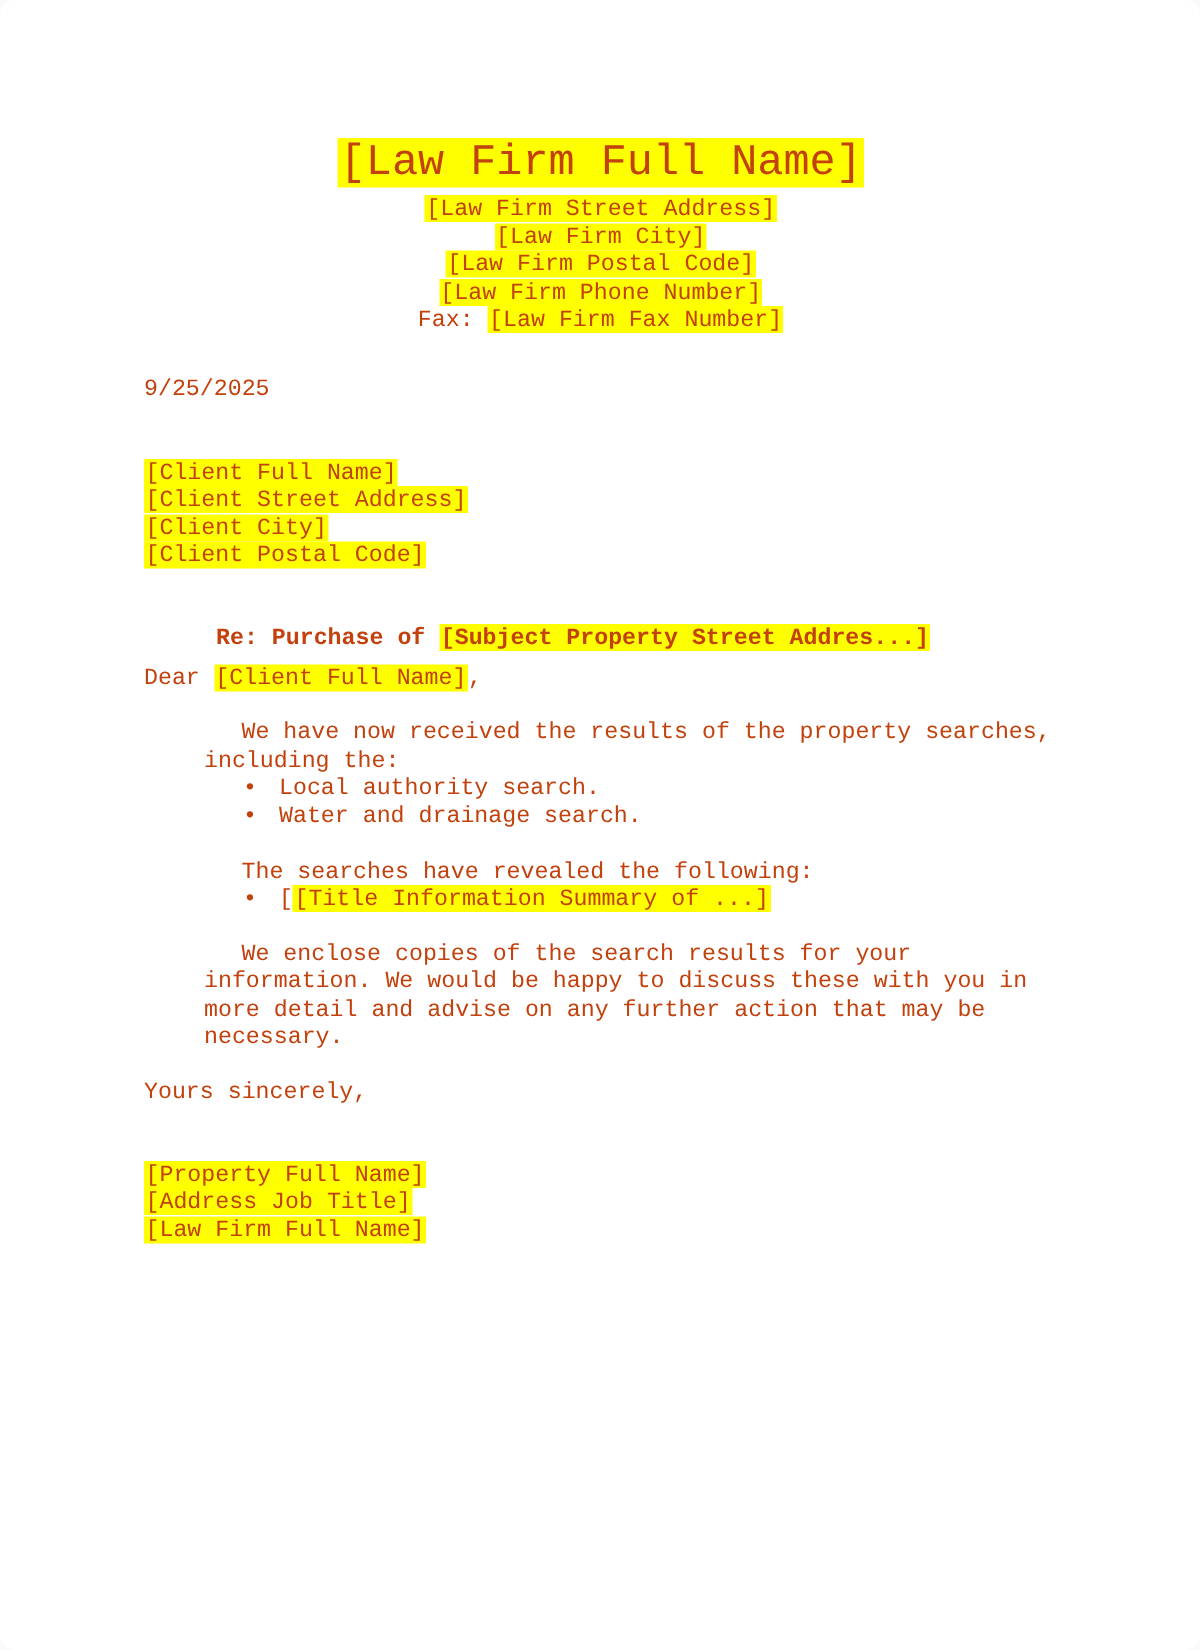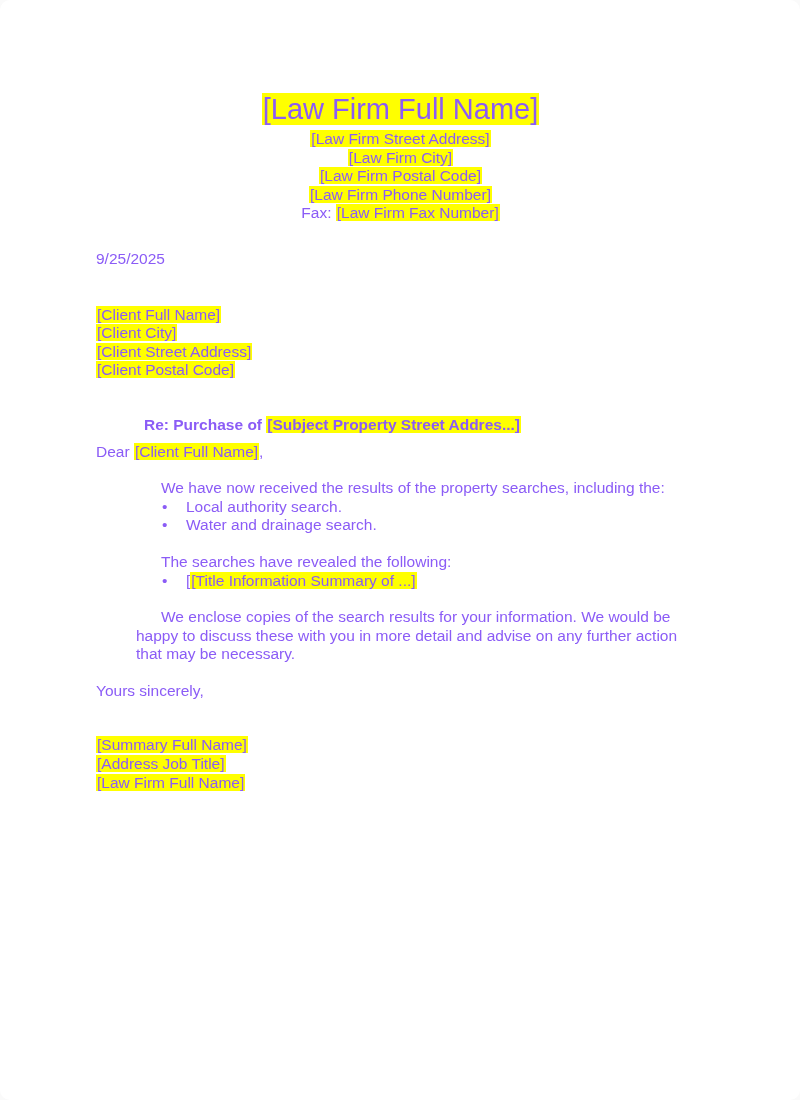--- a/index.html
+++ b/index.html
@@ -1,19 +1,19 @@
 <!DOCTYPE html>
 <html><head>
 <meta charset="utf-8">
 <style>
   html,body{margin:0;padding:0;background:#fafafa;}
   .page{
     width:800px;height:1100px;background:#ffffff;border-radius:10px;
     box-sizing:border-box;padding:92px 95px 0 96px;
-    font-family:Liberation Sans, sans-serif;color:#8b5cf6;
+    font-family:Liberation Mono, monospace;color:#c2410c;
     font-size:15.5px;line-height:1.2;overflow:hidden;
   }
   .hl{background:#ffff00;padding:0 1px;}
   .center{text-align:center;}
   .title-line{font-size:29px;line-height:34px;}
   .addr-block{margin-top:4px;}
   .pre{white-space:pre-wrap;}
   .date-line{margin-top:27px;}
   .recipient{margin-top:37px;}
   .subject{margin-top:36px;padding-left:48px;font-weight:bold;}
@@ -50,24 +50,24 @@
     <div class="pre"><span>Fax: </span><span class="hl">[Law Firm Fax Number]</span></div>
   </div>
 
   <div class="date-line">9/25/2025</div>
 
   <div class="recipient">
     <div>
       <span class="hl">[Client Full Name]</span>
     </div>
     <div>
-      <span class="hl">[Client City]</span>
+      <span class="hl">[Client Street Address]</span>
     </div>
     <div>
-      <span class="hl">[Client Street Address]</span>
+      <span class="hl">[Client City]</span>
     </div>
     <div>
       <span class="hl">[Client Postal Code]</span>
     </div>
   </div>
 
   <div class="subject pre"><span>Re: Purchase of </span><span class="hl">[Subject Property Street Addres...]</span></div>
 
   <div class="salutation pre"><span>Dear </span><span class="hl">[Client Full Name]</span><span>,</span></div>
 
@@ -90,21 +90,21 @@
       <span>[</span><span class="hl">[Title Information Summary of ...]</span>
     </div>
   </div>
 
   <div class="para para3">We enclose copies of the search results for your information. We would be happy to discuss these with you in more detail and advise on any further action that may be necessary.</div>
 
   <div class="closing">Yours sincerely,</div>
 
   <div class="signature">
     <div>
-      <span class="hl">[Summary Full Name]</span>
+      <span class="hl">[Property Full Name]</span>
     </div>
     <div>
       <span class="hl">[Address Job Title]</span>
     </div>
     <div>
       <span class="hl">[Law Firm Full Name]</span>
     </div>
   </div>
 
 </div>

